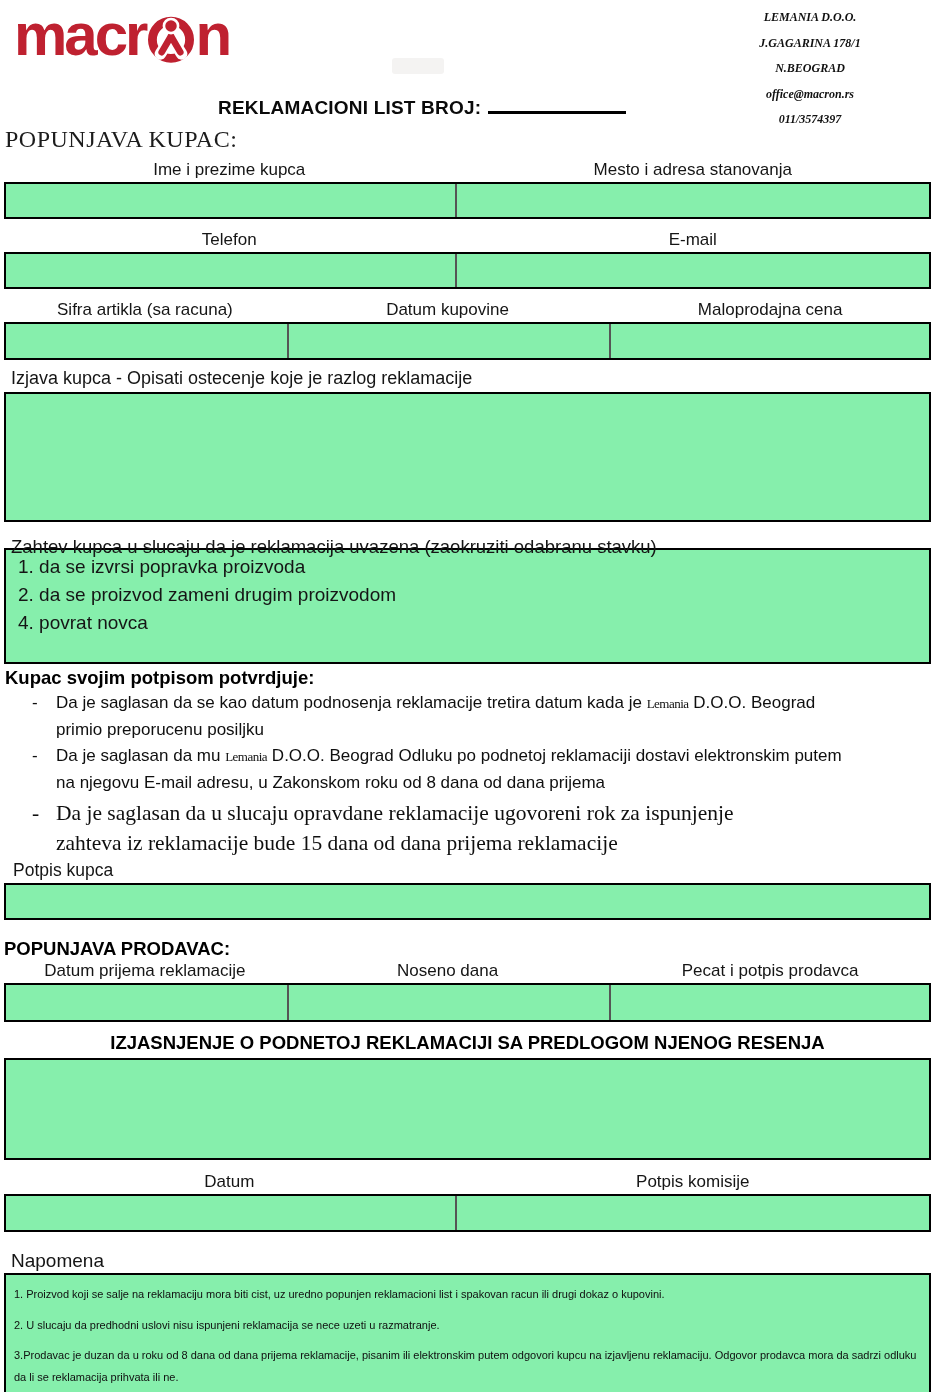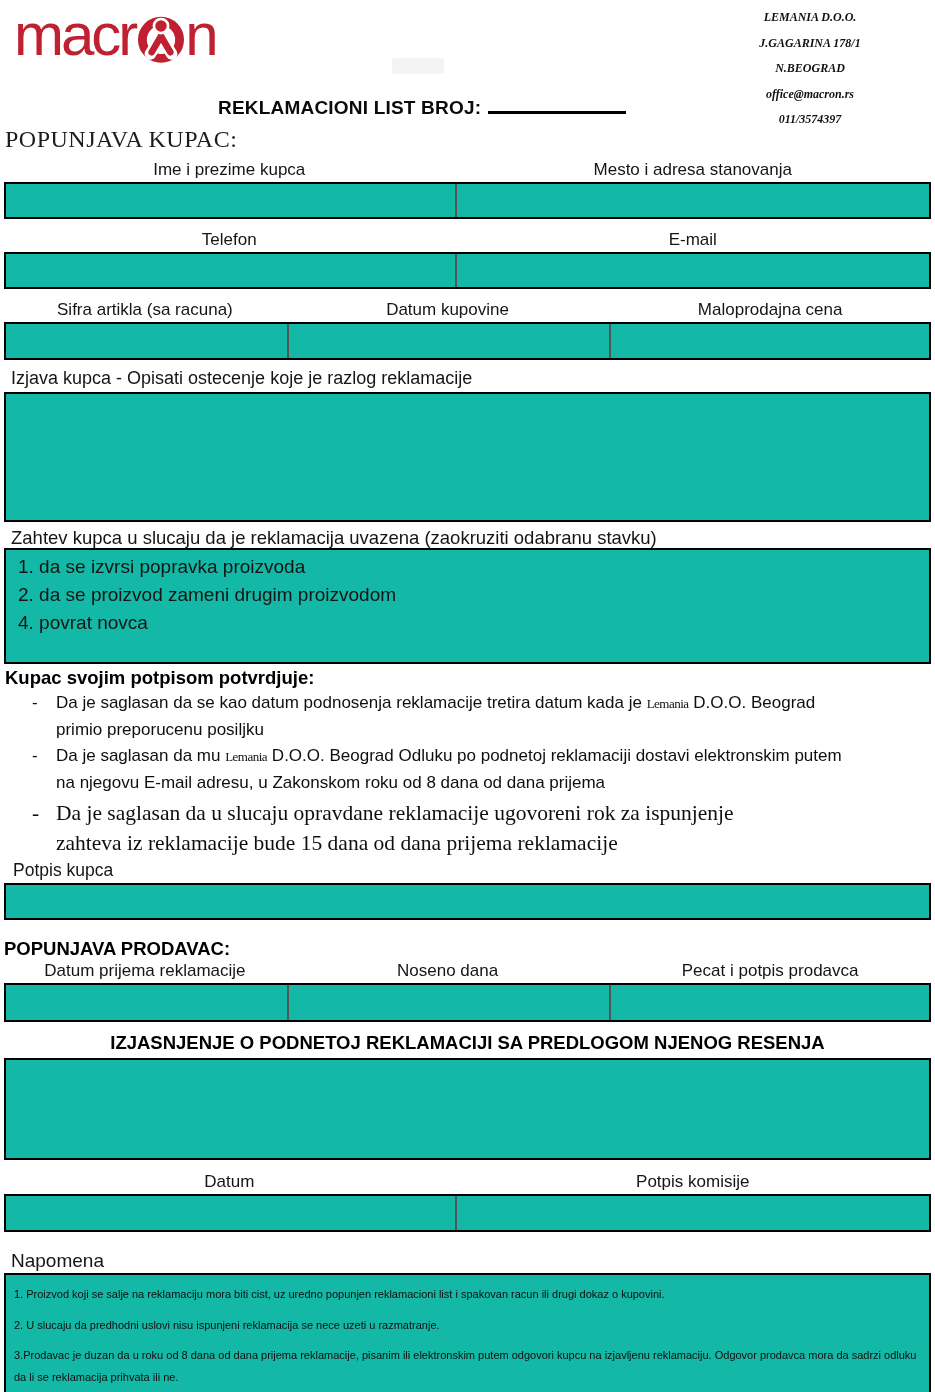--- a/index.html
+++ b/index.html
@@ -8,21 +8,21 @@
     width: 935px; height: 1392px; overflow: hidden;
     font-family: "Liberation Sans", sans-serif;
     color: #151515;
   }
   .page { position: relative; width: 935px; height: 1392px; background: #fff; }
 
   
   .logo {
     position: absolute; top: 6px; left: 14px;
     display: flex; align-items: flex-start;
-    color: #bf2130; font-weight: normal; font-size: 60px;
+    color: #bf2130; font-weight: bold; font-size: 60px;
     letter-spacing: -3px; line-height: 0.95; justify-content: flex-end;
   }
   .logo .oicon { margin: 6px 1px 0 3px; }
   .scan-artifact {
     position: absolute; left: 392px; top: 58px; width: 52px; height: 16px;
     background: #f4f3f2; border-radius: 3px;
   }
   .company {
     position: absolute; top: 5px; right: 12px; width: 226px;
     text-align: center; font-family: "Liberation Serif", serif;
@@ -45,29 +45,29 @@
   }
 
   
   .form { position: absolute; top: 160px; left: 4px; width: 927px; }
 
   .label-row { display: flex; font-size: 17px; height: 20px; align-items: flex-end; }
   .label-row > div { text-align: center; }
   .c2-a { width: 48.6%; } .c2-b { width: 51.4%; }
   .c3-a { width: 30.4%; } .c3-b { width: 34.9%; } .c3-c { width: 34.7%; }
 
-  .box { border: 2px solid #000; background: #14b8a6; }
+  .box { border: 2px solid #000; background: #86efac; }
   .row-box { display: flex; height: 37px; margin-top: 2px; }
   .row-box .cell { height: 100%; }
   .row-box .cell + .cell { border-left: 2px solid #555; }
 
   .wide-label { font-size: 18px; padding-left: 7px; height: 24px; }
   .statement-box { height: 130px; margin-top: 0; }
 
-  .request-label { font-size: 18.5px; padding-left: 7px; height: 26px; padding-top: 5px; }
+  .request-label { font-size: 18.5px; padding-left: 7px; height: 26px; padding-top: 14px; }
   .options-box { padding: 3px 12px 0 12px; height: 116px; }
   .options-box .opt { font-size: 19px; line-height: 28.2px; }
 
   .confirm-heading { font-size: 18.5px; font-weight: bold; padding: 3px 0 0 1px; height: 26px; color: #000; }
   .bullets { }
   .bullet { display: flex; font-size: 17px; line-height: 26px; color: #0f0f0f; }
   .bullet .dash { flex: 0 0 52px; padding-left: 28px; }
   .bullet .btxt { flex: 1; max-width: 790px; }
   .brand-inline { font-family: "Liberation Serif", serif; font-size: 13px; letter-spacing: -0.5px; }
   .bullet.serif { font-family: "Liberation Serif", serif; font-size: 21.5px; line-height: 30px; margin-top: 2px; }

